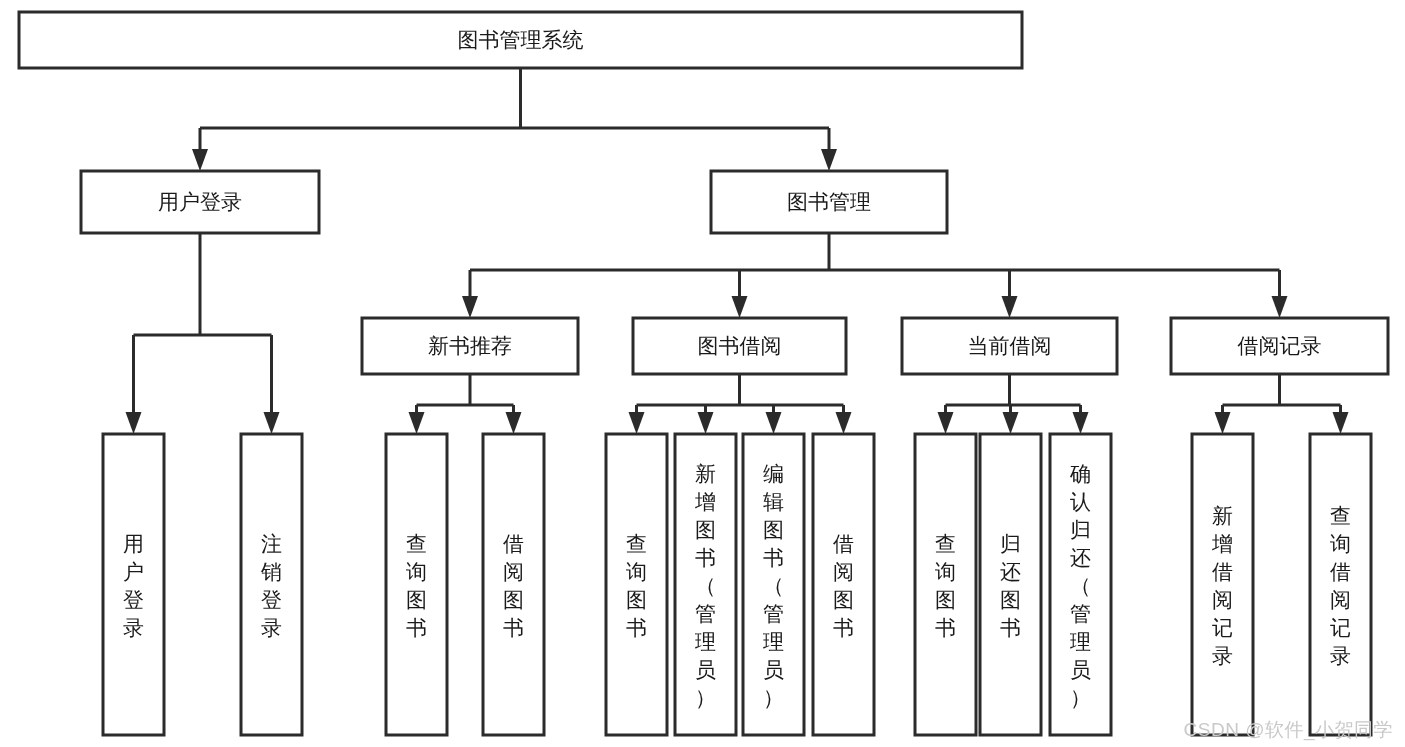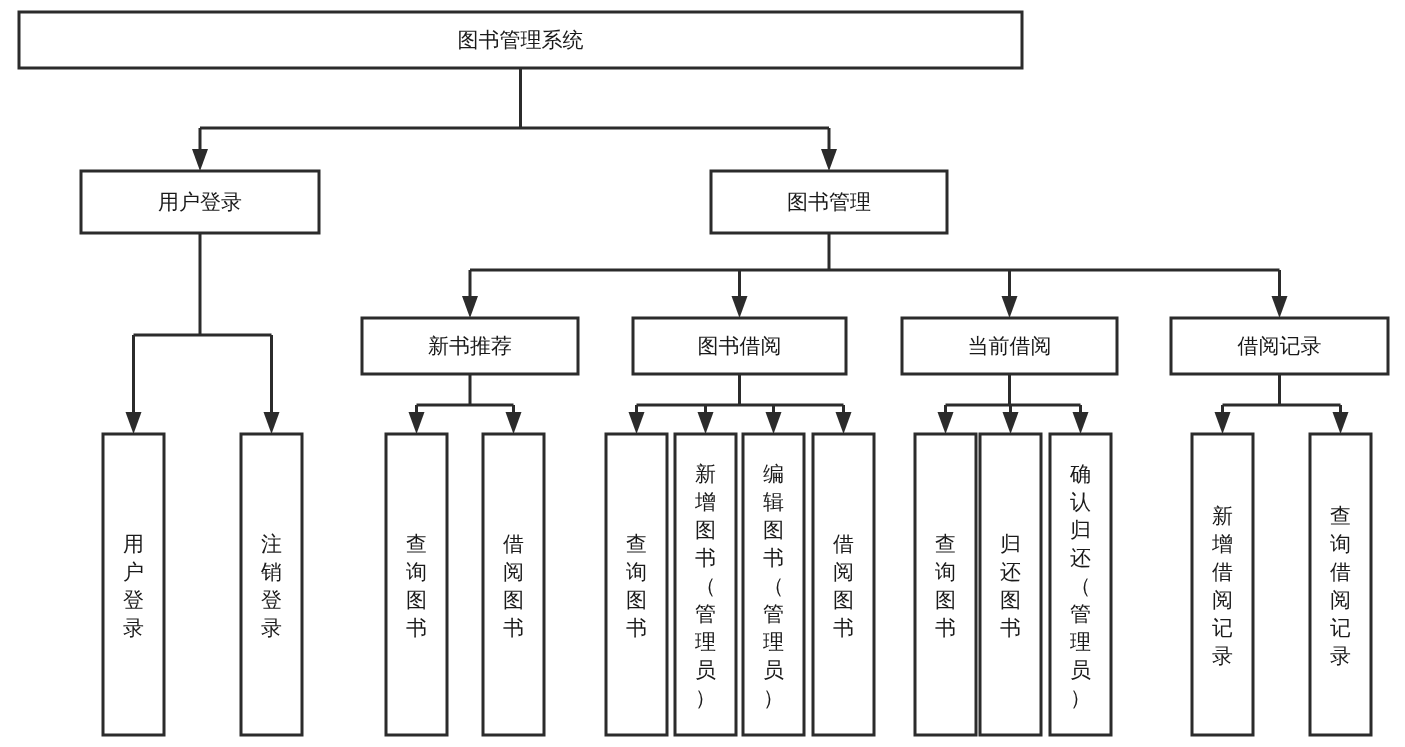--- a/index.html
+++ b/index.html
@@ -202,14 +202,15 @@
           <rect x="1192" y="434" width="61" height="301" class="node-box"></rect>
           <text x="1222.5" y="522.5" class="leaf-label"><tspan x="1222.5" dy="0">新</tspan><tspan x="1222.5" dy="28">增</tspan><tspan x="1222.5" dy="28">借</tspan><tspan x="1222.5" dy="28">阅</tspan><tspan x="1222.5" dy="28">记</tspan><tspan x="1222.5" dy="28">录</tspan></text>
         </g>
         <g>
           <rect x="1310" y="434" width="61" height="301" class="node-box"></rect>
           <text x="1340.5" y="522.5" class="leaf-label"><tspan x="1340.5" dy="0">查</tspan><tspan x="1340.5" dy="28">询</tspan><tspan x="1340.5" dy="28">借</tspan><tspan x="1340.5" dy="28">阅</tspan><tspan x="1340.5" dy="28">记</tspan><tspan x="1340.5" dy="28">录</tspan></text>
         </g>
       </g>
   </svg>
 
+  <div class="watermark">CSDN @软件_小贺同学</div>
 
 </div>
 
 </body></html>

